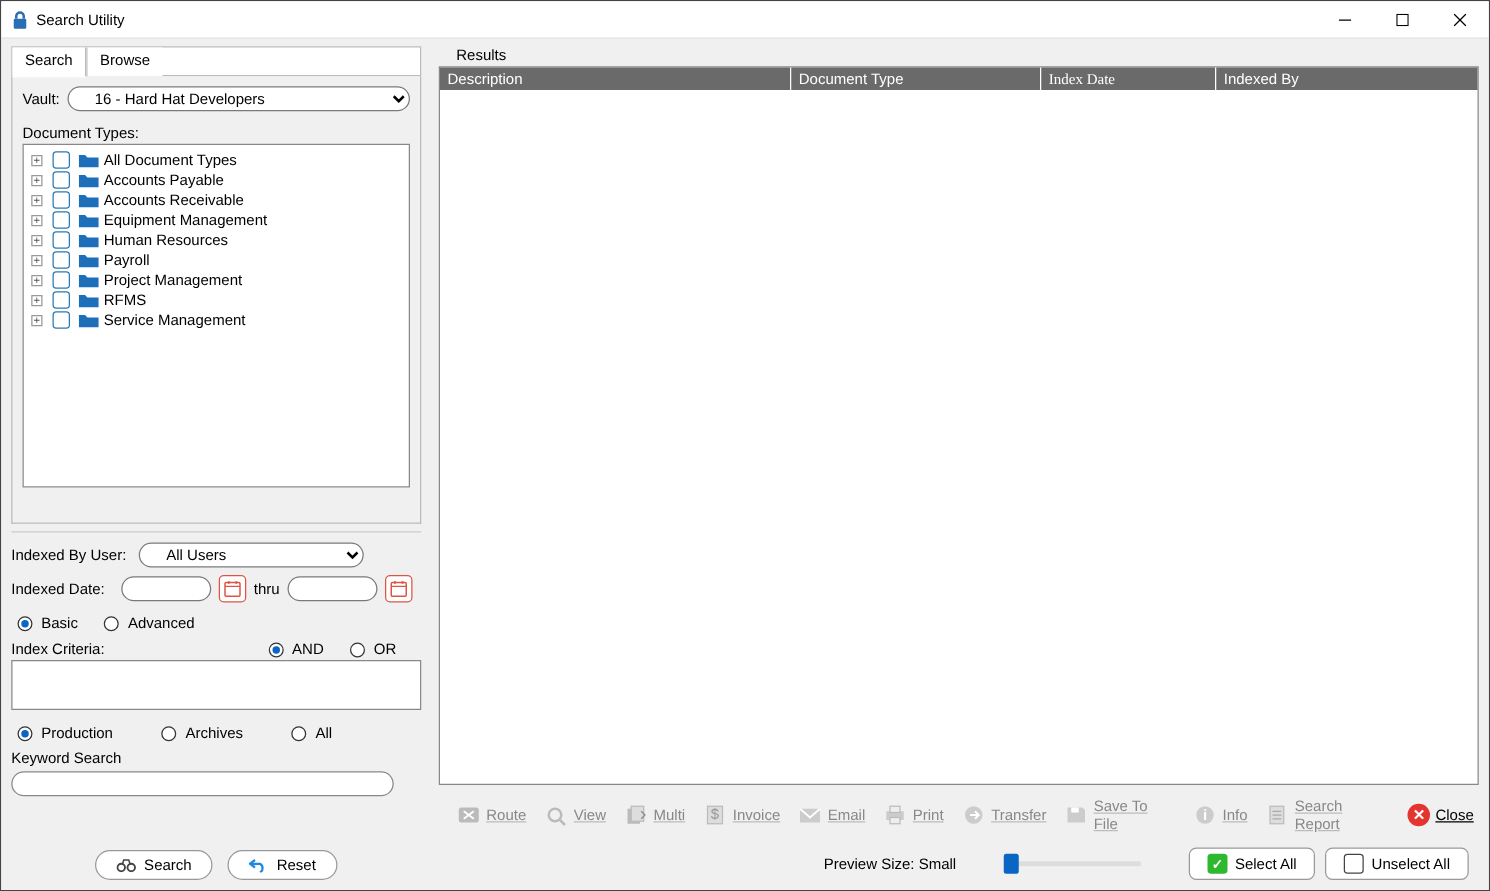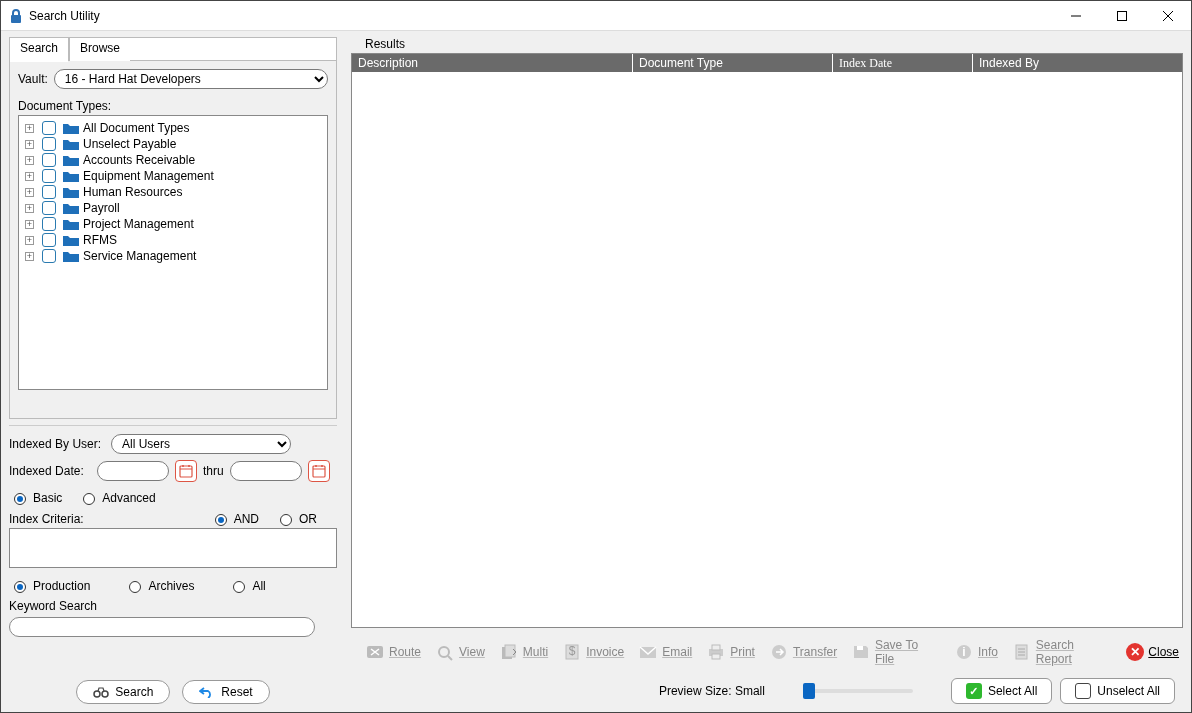--- a/index.html
+++ b/index.html
@@ -13,21 +13,21 @@
   .body { flex:1; display:flex; background:#f0f0f0; position:relative; }
   .leftpanel { width:344px; display:flex; flex-direction:column; padding:6px 8px 8px 8px; }
   .tabs { display:flex; background:#fff; border:1px solid #bbb; border-bottom:1px solid #bbb; height:24px; width:328px; }
   .tab { padding:3px 10px 0 10px; height:23px; background:#fff; color:#000; }
   .tab.active { background:#fff; border-right:1px solid #bbb; position:relative; }
   .tab.active::after { content:""; position:absolute; left:0; right:0; bottom:-1px; height:1px; background:#fff; }
   .tab:not(.active) { color:#000; }
   .tabpanel { border:1px solid #bbb; border-top:none; background:#f0f0f0; display:flex; flex-direction:column; padding:8px; flex:0 0 auto; width:328px; }
   .row { display:flex; align-items:center; gap:6px; margin-bottom:6px; }
   .row label { }
-  select.combo { background:#fff; border:1px solid #7a7a7a; border-radius:10px; height:20px; padding:0 6px; flex:1; }
+  select.combo { background:#fff; border:1px solid #7a7a7a; border-radius:10px; height:20px; padding:0 17px; flex:1; }
   .grouplabel { font-size:12px; color:#000; margin:4px 0 2px 0;}
   .tree { background:#fff; border:1px solid #888; height:275px; overflow:auto; padding:4px 4px; }
   .tree-item { display:flex; align-items:center; gap:4px; height:16px; }
   .expander { width:9px; height:9px; border:1px solid #999; font-size:9px; line-height:7px; text-align:center; color:#555; display:inline-flex; align-items:center; justify-content:center; margin-left:2px;}
   .tree-item input[type=checkbox]{ width:14px; height:14px; border:1px solid #2a7ab0; appearance:none; border-radius:3px; background:#fff; }
   .folder { display:inline-flex; }
   .radio { display:inline-flex; align-items:center; gap:4px; margin-right:10px;}
   .radio input { appearance:none; width:12px; height:12px; border:1px solid #333; border-radius:50%; position:relative; background:#fff;}
   .radio input:checked::after { content:""; width:6px; height:6px; background:#0a66c2; border-radius:50%; position:absolute; top:2px; left:2px;}
   .criteria-box { background:#fff; border:1px solid #888; height:40px; width:100%; margin-top:2px;}
@@ -116,21 +116,21 @@
               <span>All Document Types</span>
             </div>
           <div class="tree-item">
               <span class="expander">+</span>
               <input type="checkbox" style="">
               <span class="folder">
                 <svg width="16" height="12">
                   <path d="M0 2 h5 l2 2 h9 v8 h-16 z" fill="#1e6fb9"></path>
                 </svg>
               </span>
-              <span>Unselect Payable</span>
+              <span>Accounts Payable</span>
             </div>
           <div class="tree-item">
               <span class="expander">+</span>
               <input type="checkbox" style="">
               <span class="folder">
                 <svg width="16" height="12">
                   <path d="M0 2 h5 l2 2 h9 v8 h-16 z" fill="#1e6fb9"></path>
                 </svg>
               </span>
               <span>Accounts Receivable</span>

